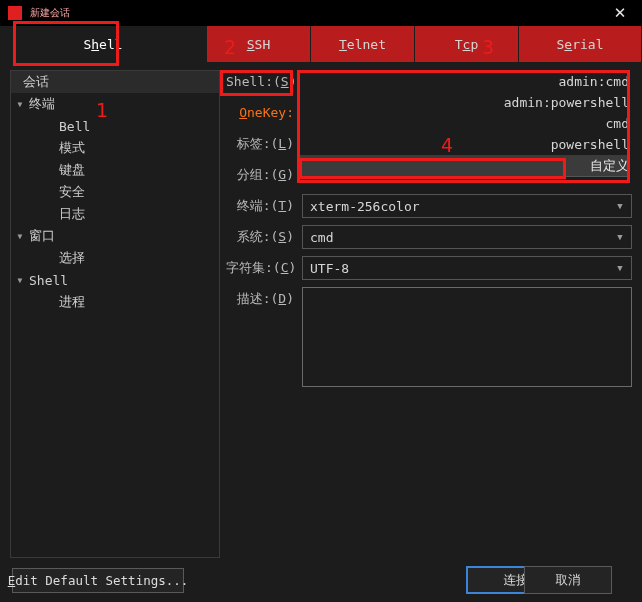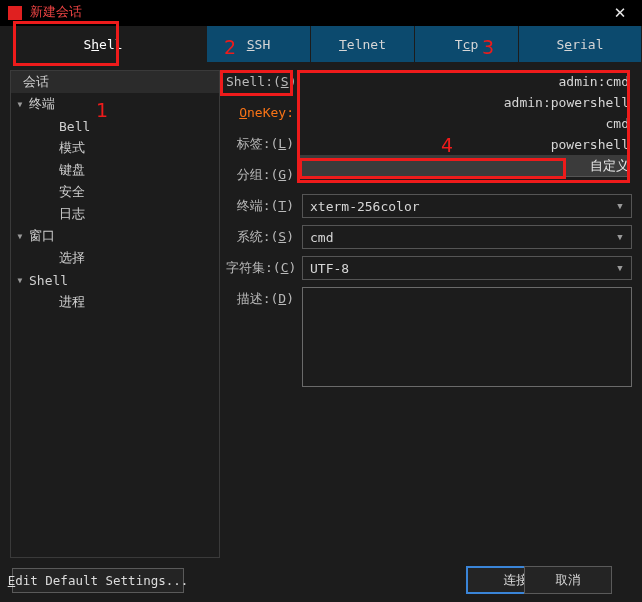--- a/index.html
+++ b/index.html
@@ -35,23 +35,23 @@
   #title-icon {
     width: 14px; height: 14px;
     margin-left: 8px;
     border: 3px solid #e02020;
     background: #e02020;
     box-sizing: border-box;
     flex: 0 0 auto;
   }
   #title-text {
     margin-left: 8px;
-    color: #ef4444;
-    font-family: Liberation Mono, monospace;
-    font-size: 13px;
+    color: #fca5a5;
+    font-family: Liberation Sans, sans-serif;
+    font-size: 10px;
     line-height: 26px;
     white-space: nowrap;
   }
   #titlebar-spacer { flex: 1 1 auto; }
   #close-button {
     width: 44px; height: 26px;
     color: #e8e8e8;
     font-family: "DejaVu Sans", "Liberation Sans", sans-serif;
     font-size: 15px;
     display: flex;
@@ -63,21 +63,21 @@
   
   #tabbar {
     position: absolute;
     left: 0; top: 26px;
     width: 642px; height: 36px;
     display: flex;
     background: #1c1c1c;
   }
   .tab {
     height: 36px;
-    background: #0c4a6e;
+    background: #b91c1c;
     color: #d6d6d6;
     font-size: 13px;
     display: flex;
     align-items: center;
     justify-content: center;
     border-right: 1px solid #1c1c1c;
     box-sizing: border-box;
     white-space: nowrap;
   }
   .tab.active {

